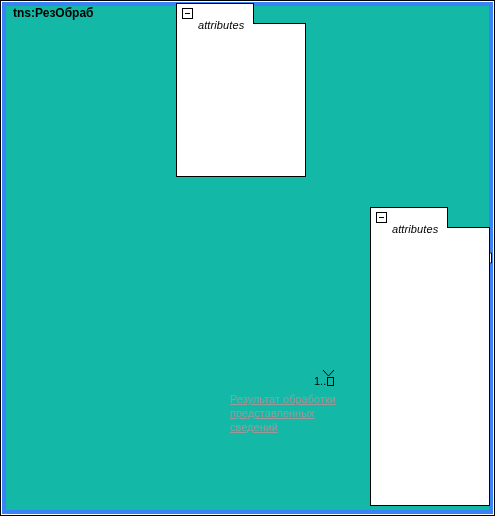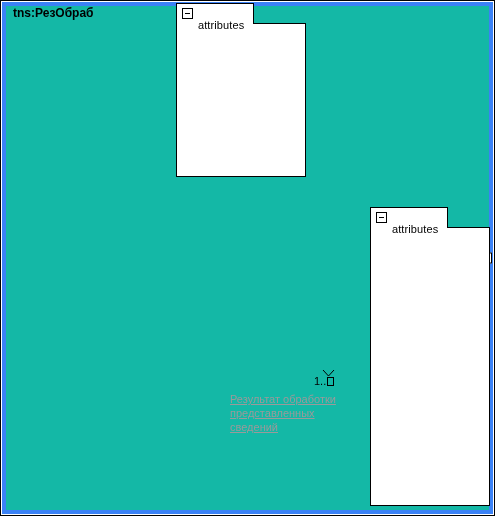--- a/index.html
+++ b/index.html
@@ -40,20 +40,21 @@
     border: 1px solid #000;
     border-bottom: none;
     background: #ffffff;
     box-sizing: border-box;
     display: flex;
     align-items: center;
     padding: 0 7px 0 5px;
     z-index: 3;
   }
   .attr-panel .tab-label {
+    font-style: italic;
     font-size: 11px;
     color: #000;
     margin-left: 5px;
     white-space: nowrap;
     letter-spacing: 0.1px;
     margin-top: 23px;
   }
   .attr-panel .body {
     position: absolute;
     left: 0;

